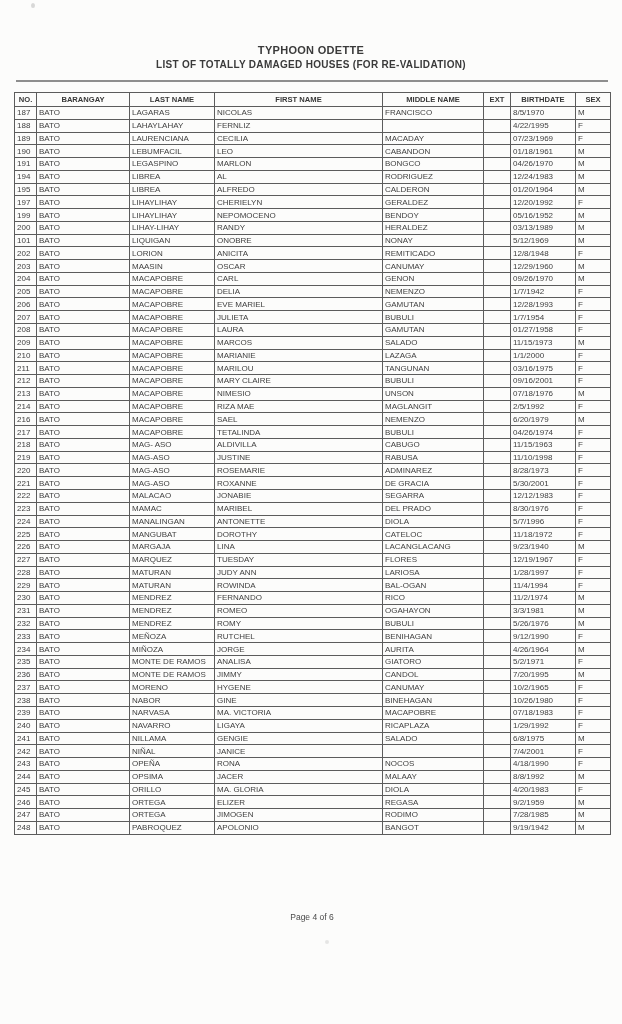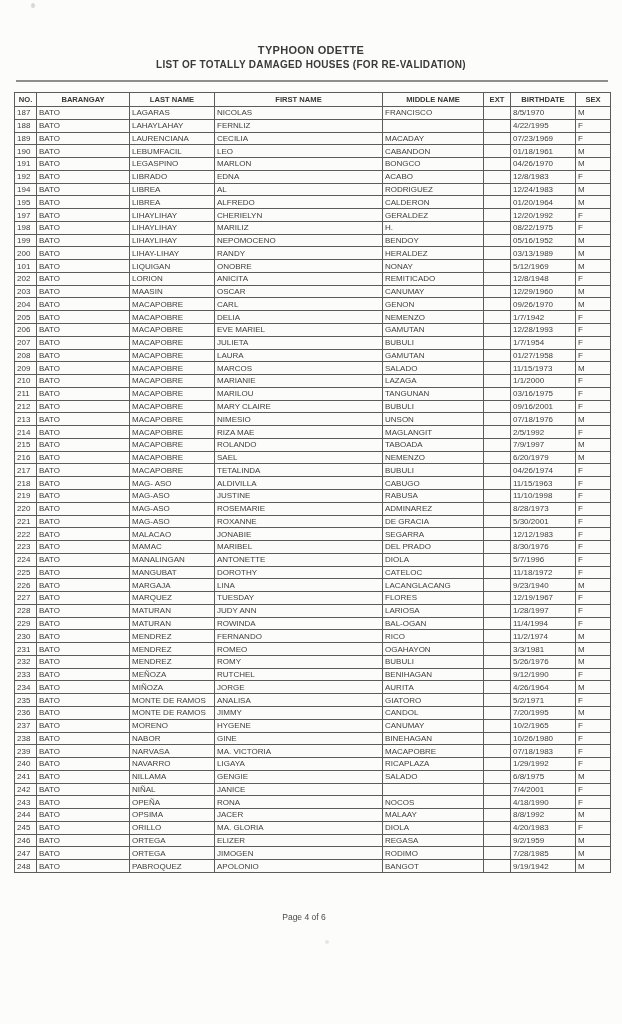--- a/index.html
+++ b/index.html
@@ -87,21 +87,21 @@
   col.c-barangay  { width: 93px; }
   col.c-lastname  { width: 85px; }
   col.c-firstname { width: 168px; }
   col.c-middlename{ width: 101px; }
   col.c-ext       { width: 27px; }
   col.c-birthdate { width: 65px; }
   col.c-sex       { width: 35px; }
   .footer {
     position: absolute;
     top: 912px;
-    left: 8px;
+    left: 16px;
     width: 592px;
     text-align: center;
     font-size: 8.5px;
     color: #4a4a4a;
   }
   .speck {
     position: absolute;
     background: #b9b9b9;
     border-radius: 50%;
   }
@@ -189,30 +189,20 @@
           <td>191</td>
           <td>BATO</td>
           <td>LEGASPINO</td>
           <td>MARLON</td>
           <td>BONGCO</td>
           <td></td>
           <td>04/26/1970</td>
           <td>M</td>
         </tr>
         <tr>
-          <td>192</td>
-          <td>BATO</td>
-          <td>LIBRADO</td>
-          <td>EDNA</td>
-          <td>ACABO</td>
-          <td></td>
-          <td>12/8/1983</td>
-          <td>F</td>
-        </tr>
-        <tr>
           <td>194</td>
           <td>BATO</td>
           <td>LIBREA</td>
           <td>AL</td>
           <td>RODRIGUEZ</td>
           <td></td>
           <td>12/24/1983</td>
           <td>M</td>
         </tr>
         <tr>
@@ -229,30 +219,20 @@
           <td>197</td>
           <td>BATO</td>
           <td>LIHAYLIHAY</td>
           <td>CHERIELYN</td>
           <td>GERALDEZ</td>
           <td></td>
           <td>12/20/1992</td>
           <td>F</td>
         </tr>
         <tr>
-          <td>198</td>
-          <td>BATO</td>
-          <td>LIHAYLIHAY</td>
-          <td>MARILIZ</td>
-          <td>H.</td>
-          <td></td>
-          <td>08/22/1975</td>
-          <td>F</td>
-        </tr>
-        <tr>
           <td>199</td>
           <td>BATO</td>
           <td>LIHAYLIHAY</td>
           <td>NEPOMOCENO</td>
           <td>BENDOY</td>
           <td></td>
           <td>05/16/1952</td>
           <td>M</td>
         </tr>
         <tr>
@@ -397,30 +377,20 @@
         </tr>
         <tr>
           <td>214</td>
           <td>BATO</td>
           <td>MACAPOBRE</td>
           <td>RIZA MAE</td>
           <td>MAGLANGIT</td>
           <td></td>
           <td>2/5/1992</td>
           <td>F</td>
-        </tr>
-        <tr>
-          <td>215</td>
-          <td>BATO</td>
-          <td>MACAPOBRE</td>
-          <td>ROLANDO</td>
-          <td>TABOADA</td>
-          <td></td>
-          <td>7/9/1997</td>
-          <td>M</td>
         </tr>
         <tr>
           <td>216</td>
           <td>BATO</td>
           <td>MACAPOBRE</td>
           <td>SAEL</td>
           <td>NEMENZO</td>
           <td></td>
           <td>6/20/1979</td>
           <td>M</td>

